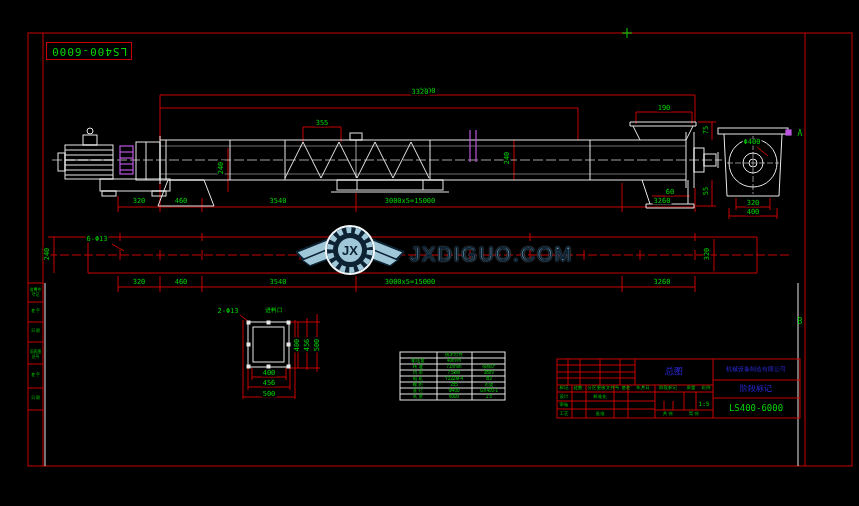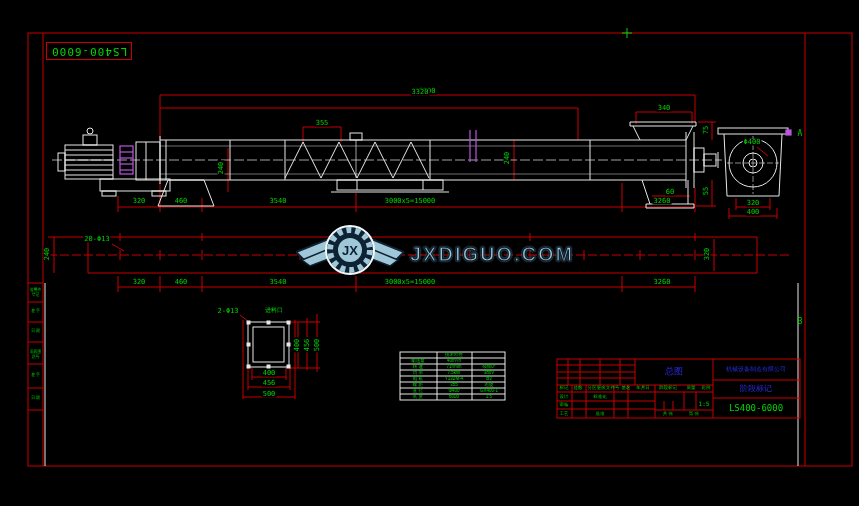--- a/index.html
+++ b/index.html
@@ -16,21 +16,21 @@
   .zone{font-size:8px;background:transparent;}
   #codebox{position:absolute;left:46px;top:42px;width:84px;height:16px;z-index:2;
            border:1px solid #c80000;display:flex;align-items:center;justify-content:center;}
   #codebox span{color:#00d400;font-size:11px;transform:rotate(180deg);letter-spacing:1px;}
   
   #watermark{position:absolute;left:296px;top:210px;z-index:3;display:flex;align-items:center;gap:6px;}
   .wm-txt{display:flex;flex-direction:column;align-items:center;}
   .wm-brand{font-family:"Liberation Sans",sans-serif;font-weight:bold;font-size:42px;line-height:1.0;
             letter-spacing:3px;color:#9fc7d8;-webkit-text-stroke:2px #0d2233;
             text-shadow:0 0 2px #fff,0 0 3px #fff;}
-  .wm-site{font-family:"Liberation Sans",sans-serif;font-weight:bold;font-size:20px;line-height:1.0;
+  .wm-site{font-family:"Liberation Sans",sans-serif;font-weight:normal;font-size:20px;line-height:1.0;
            letter-spacing:2px;color:#9fc7d8;-webkit-text-stroke:1.5px #0d2233;
            text-shadow:0 0 2px #fff;margin-top:7px;}
   .strip{position:absolute;left:28px;width:15px;z-index:2;color:#00d400;font-size:4.5px;
          text-align:center;transform:scaleX(.85);transform-origin:center;
          font-family:"Liberation Sans",sans-serif;line-height:1;}
 </style>
 </head>
 <body>
 
 <div id="canvas">
@@ -276,39 +276,39 @@
 
   <div id="codebox">
     <span>LS400-6000</span>
   </div>
 
   <span class="txt zone" style="left:800px;top:134px;">A</span>
   <span class="txt zone" style="left:800px;top:322px;">B</span>
 
   <span class="txt" style="left:427px;top:91px;">6000</span>
   <span class="txt" style="left:420px;top:92px;">3320</span>
-  <span class="txt" style="left:664px;top:108px;">340</span>
+  <span class="txt" style="left:664px;top:108px;">190</span>
   <span class="txt" style="left:322px;top:123px;">355</span>
   <span class="txt rot" style="left:507px;top:158px;">240</span>
   <span class="txt rot" style="left:221px;top:168px;">240</span>
   <span class="txt" style="left:670px;top:192px;">60</span>
   <span class="txt rot" style="left:706px;top:130px;">75</span>
   <span class="txt rot" style="left:706px;top:191px;">55</span>
 
   <span class="txt" style="left:139px;top:201px;">320</span>
   <span class="txt" style="left:181px;top:201px;">460</span>
   <span class="txt" style="left:278px;top:201px;">3540</span>
   <span class="txt" style="left:410px;top:201px;">3000x5=15000</span>
   <span class="txt" style="left:662px;top:201px;">3260</span>
 
   <span class="txt" style="left:752px;top:142px;">Φ400</span>
   <span class="txt" style="left:753px;top:203px;">320</span>
   <span class="txt" style="left:753px;top:212px;">400</span>
 
-  <span class="txt" style="left:97px;top:239px;">20-Φ13</span>
+  <span class="txt" style="left:97px;top:239px;">6-Φ13</span>
   <span class="txt rot" style="left:47px;top:254px;">240</span>
   <span class="txt rot" style="left:707px;top:254px;">320</span>
   <span class="txt" style="left:139px;top:282px;">320</span>
   <span class="txt" style="left:181px;top:282px;">460</span>
   <span class="txt" style="left:278px;top:282px;">3540</span>
   <span class="txt" style="left:410px;top:282px;">3000x5=15000</span>
   <span class="txt" style="left:662px;top:282px;">3260</span>
 
   <span class="txt" style="left:228px;top:311px;">2-Φ13</span>
   <span class="txt cn" style="left:274px;top:310px;font-size:6px;">进料口</span>

